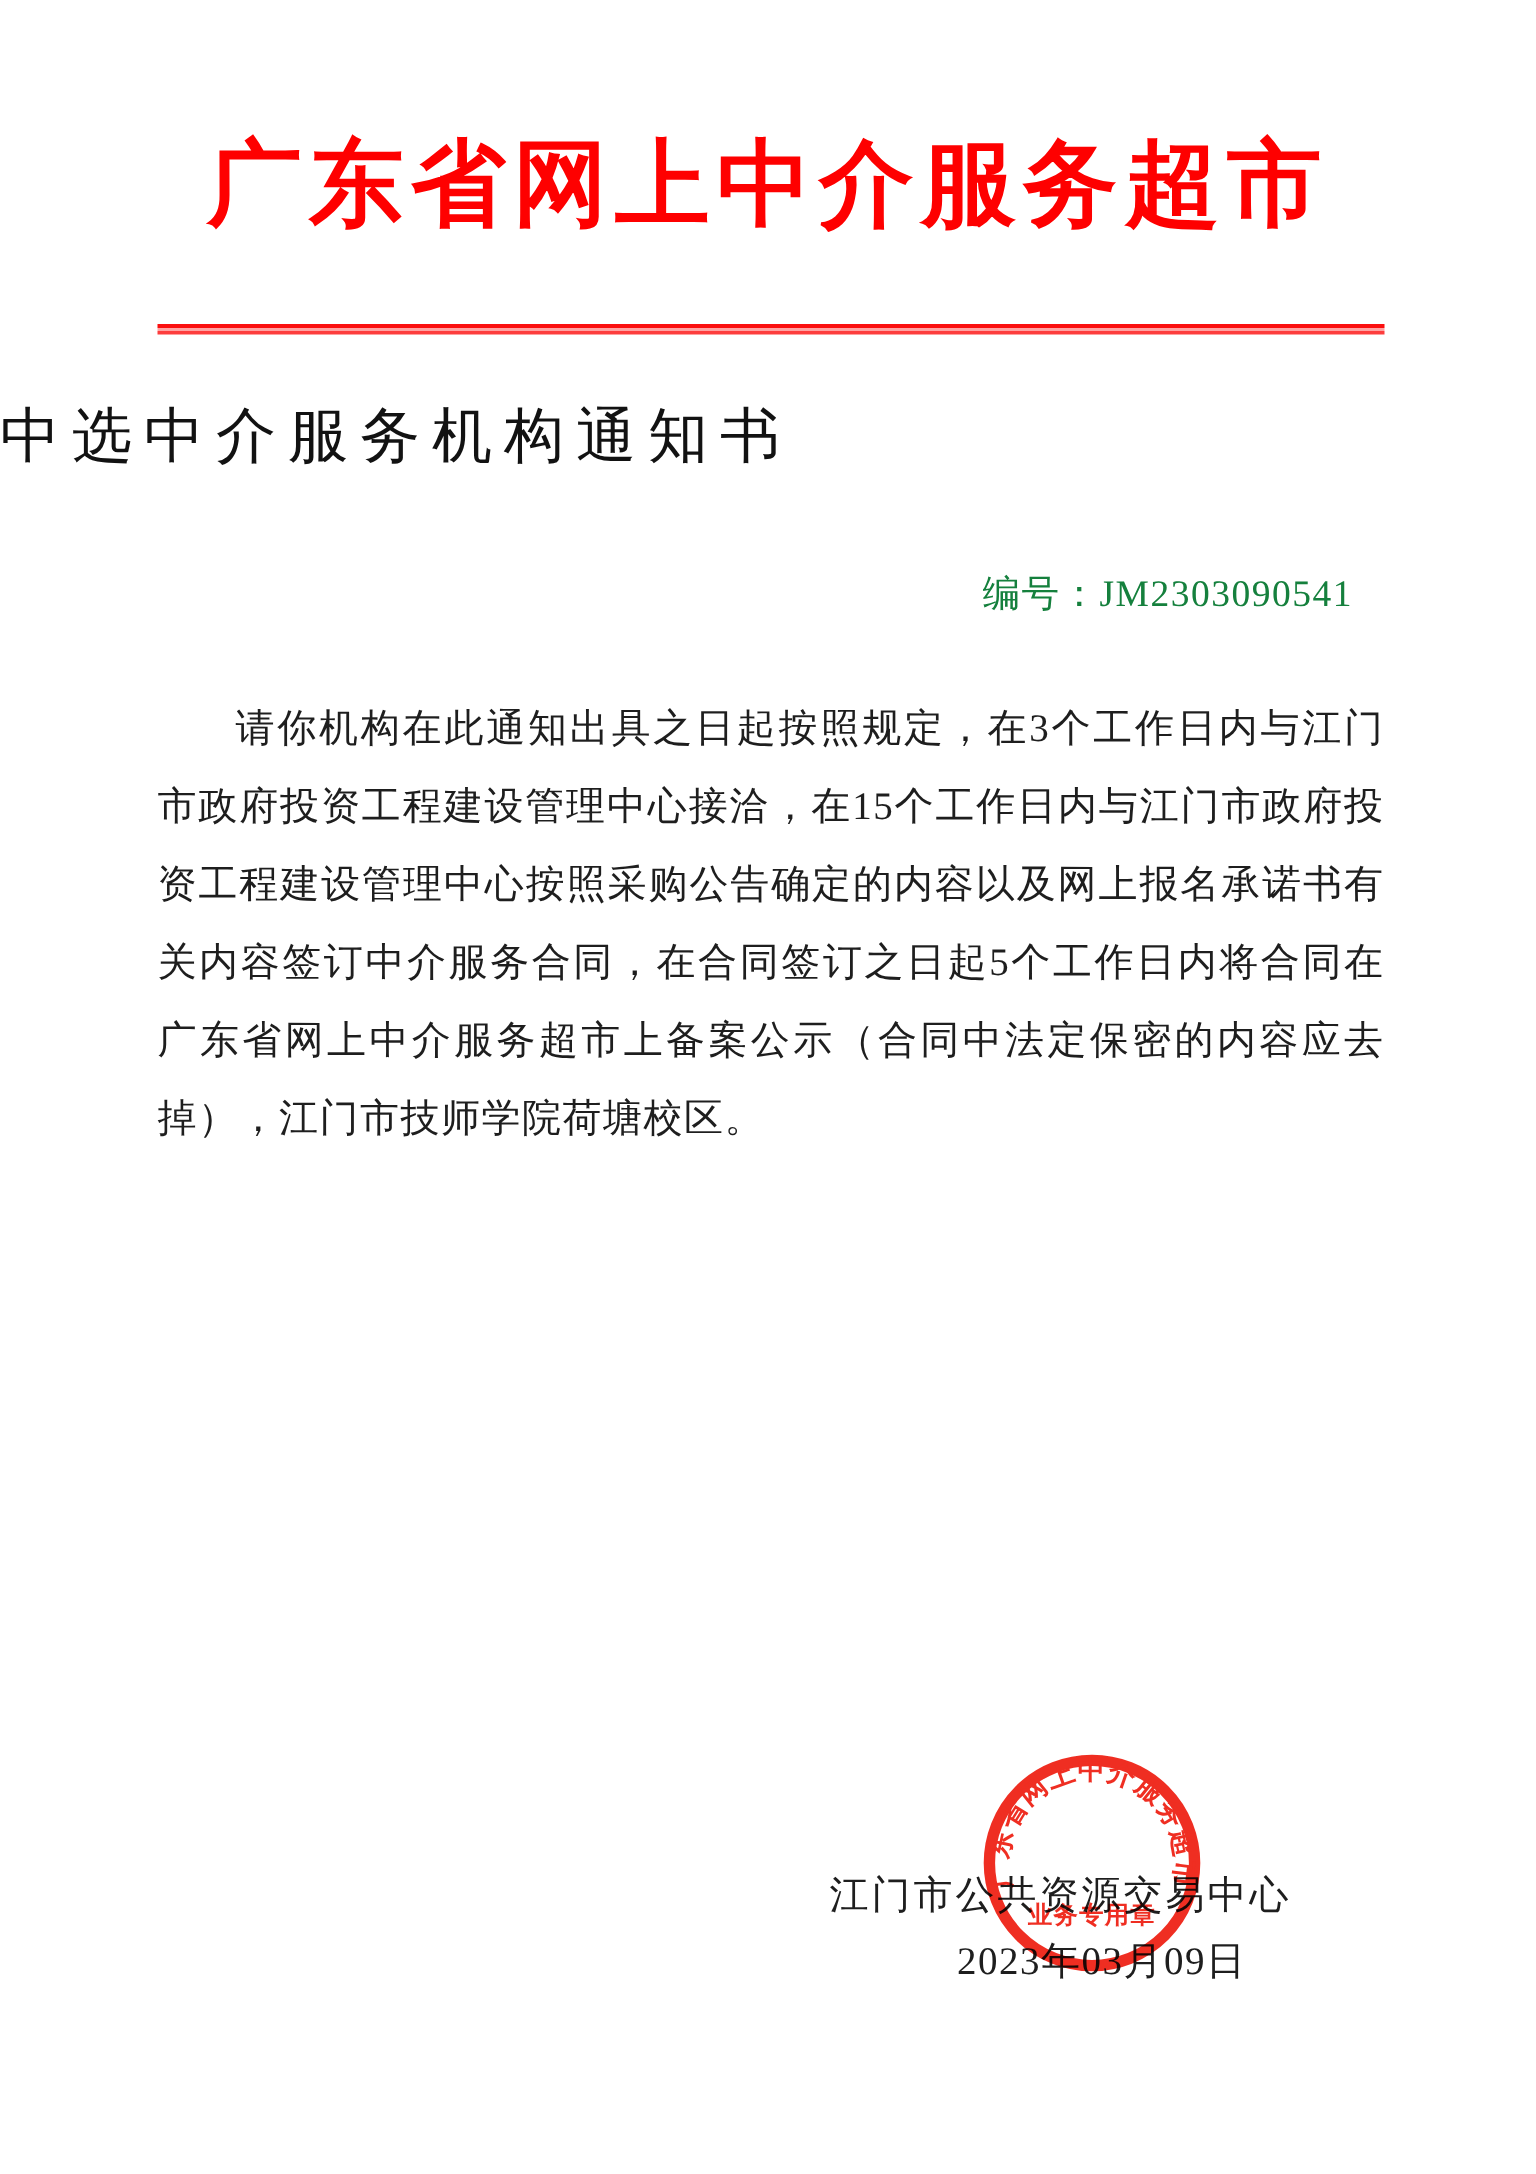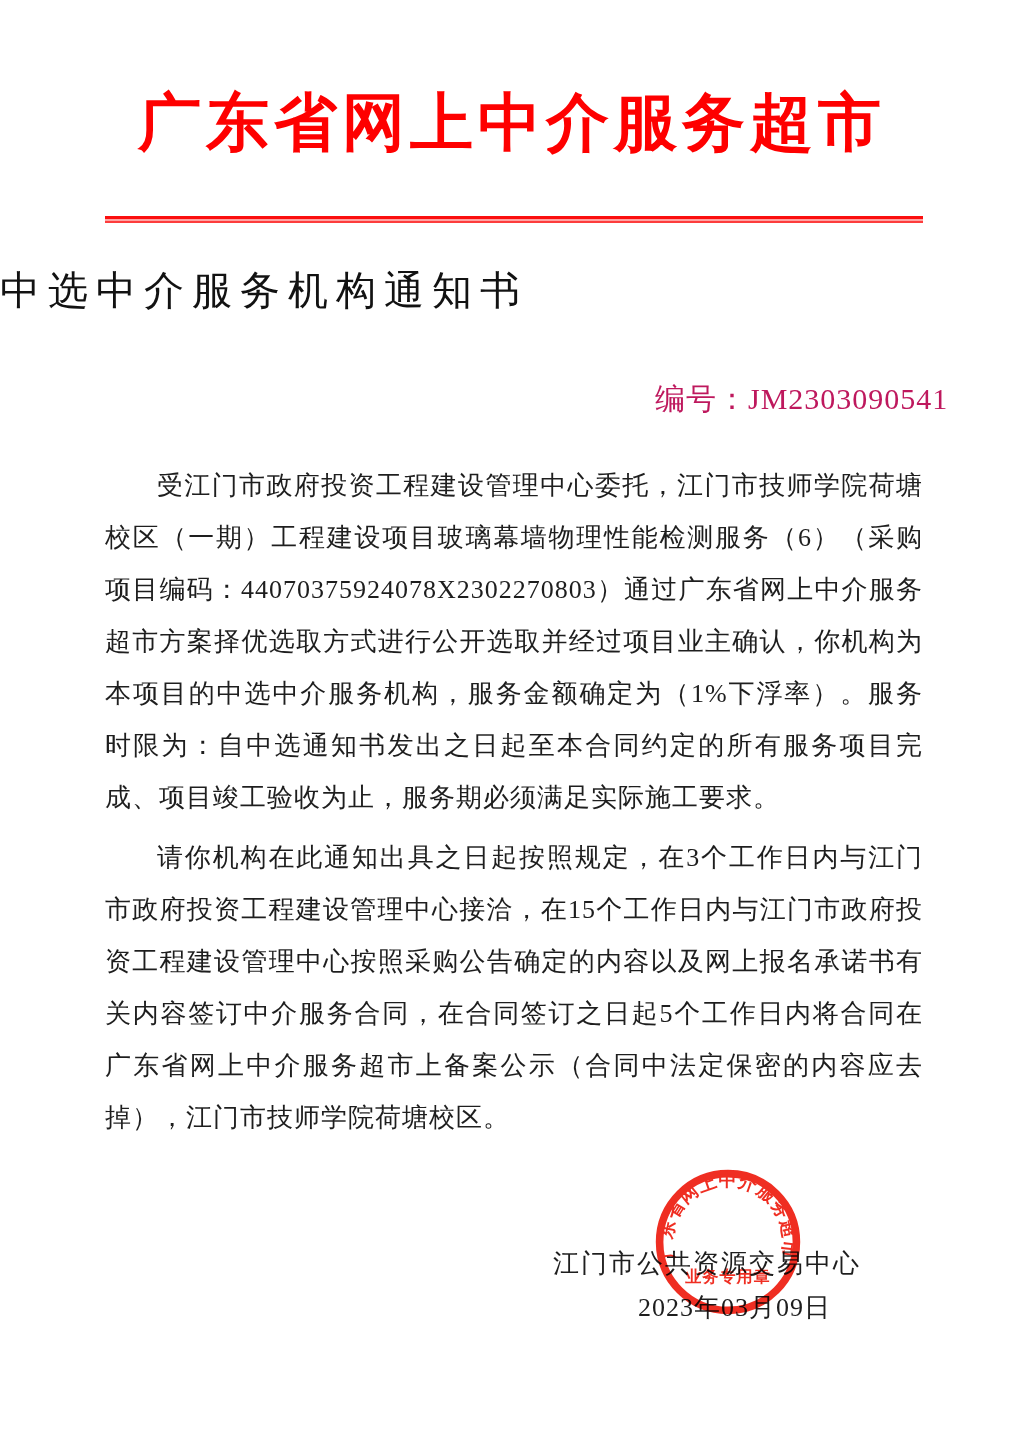--- a/index.html
+++ b/index.html
@@ -47,23 +47,23 @@
     font-size: 40px;
     font-weight: normal;
     letter-spacing: 8px;
     color: #121212;
     white-space: nowrap;
   }
   .doc-number {
     position: absolute;
     top: 379px;
     left: 655px;
-    font-size: 30px;
+    font-size: 25px;
     letter-spacing: 1px;
-    color: #be185d;
+    color: #15803d;
     white-space: nowrap;
   }
   .letter-body {
     position: absolute;
     top: 460px;
     left: 105px;
     width: 818px;
     font-size: 26px;
     line-height: 52px;
     text-align: justify;
@@ -114,21 +114,20 @@
 
   <div class="divider"></div>
 
   <h1 class="doc-title">中选中介服务机构通知书</h1>
 
   <div class="doc-number">
     <span>编号：</span><span>JM2303090541</span>
   </div>
 
   <div class="letter-body">
-    <p class="para">受江门市政府投资工程建设管理中心委托，江门市技师学院荷塘校区（一期）工程建设项目玻璃幕墙物理性能检测服务（6）（采购项目编码：44070375924078X2302270803）通过广东省网上中介服务超市方案择优选取方式进行公开选取并经过项目业主确认，你机构为本项目的中选中介服务机构，服务金额确定为（1%下浮率）。服务时限为：自中选通知书发出之日起至本合同约定的所有服务项目完成、项目竣工验收为止，服务期必须满足实际施工要求。</p>
     <p class="para">请你机构在此通知出具之日起按照规定，在3个工作日内与江门市政府投资工程建设管理中心接洽，在15个工作日内与江门市政府投资工程建设管理中心按照采购公告确定的内容以及网上报名承诺书有关内容签订中介服务合同，在合同签订之日起5个工作日内将合同在广东省网上中介服务超市上备案公示（合同中法定保密的内容应去掉），江门市技师学院荷塘校区。</p>
   </div>
 
   <div class="signature">江门市公共资源交易中心</div>
 
   <div class="date">2023年03月09日</div>
 
   <svg class="seal" viewBox="0 0 160 160" xmlns="http://www.w3.org/2000/svg">
     <defs>
       <path id="sealArc" d="M 24.6 100.2 A 59 59 0 1 1 135.4 100.2" fill="none"></path>

